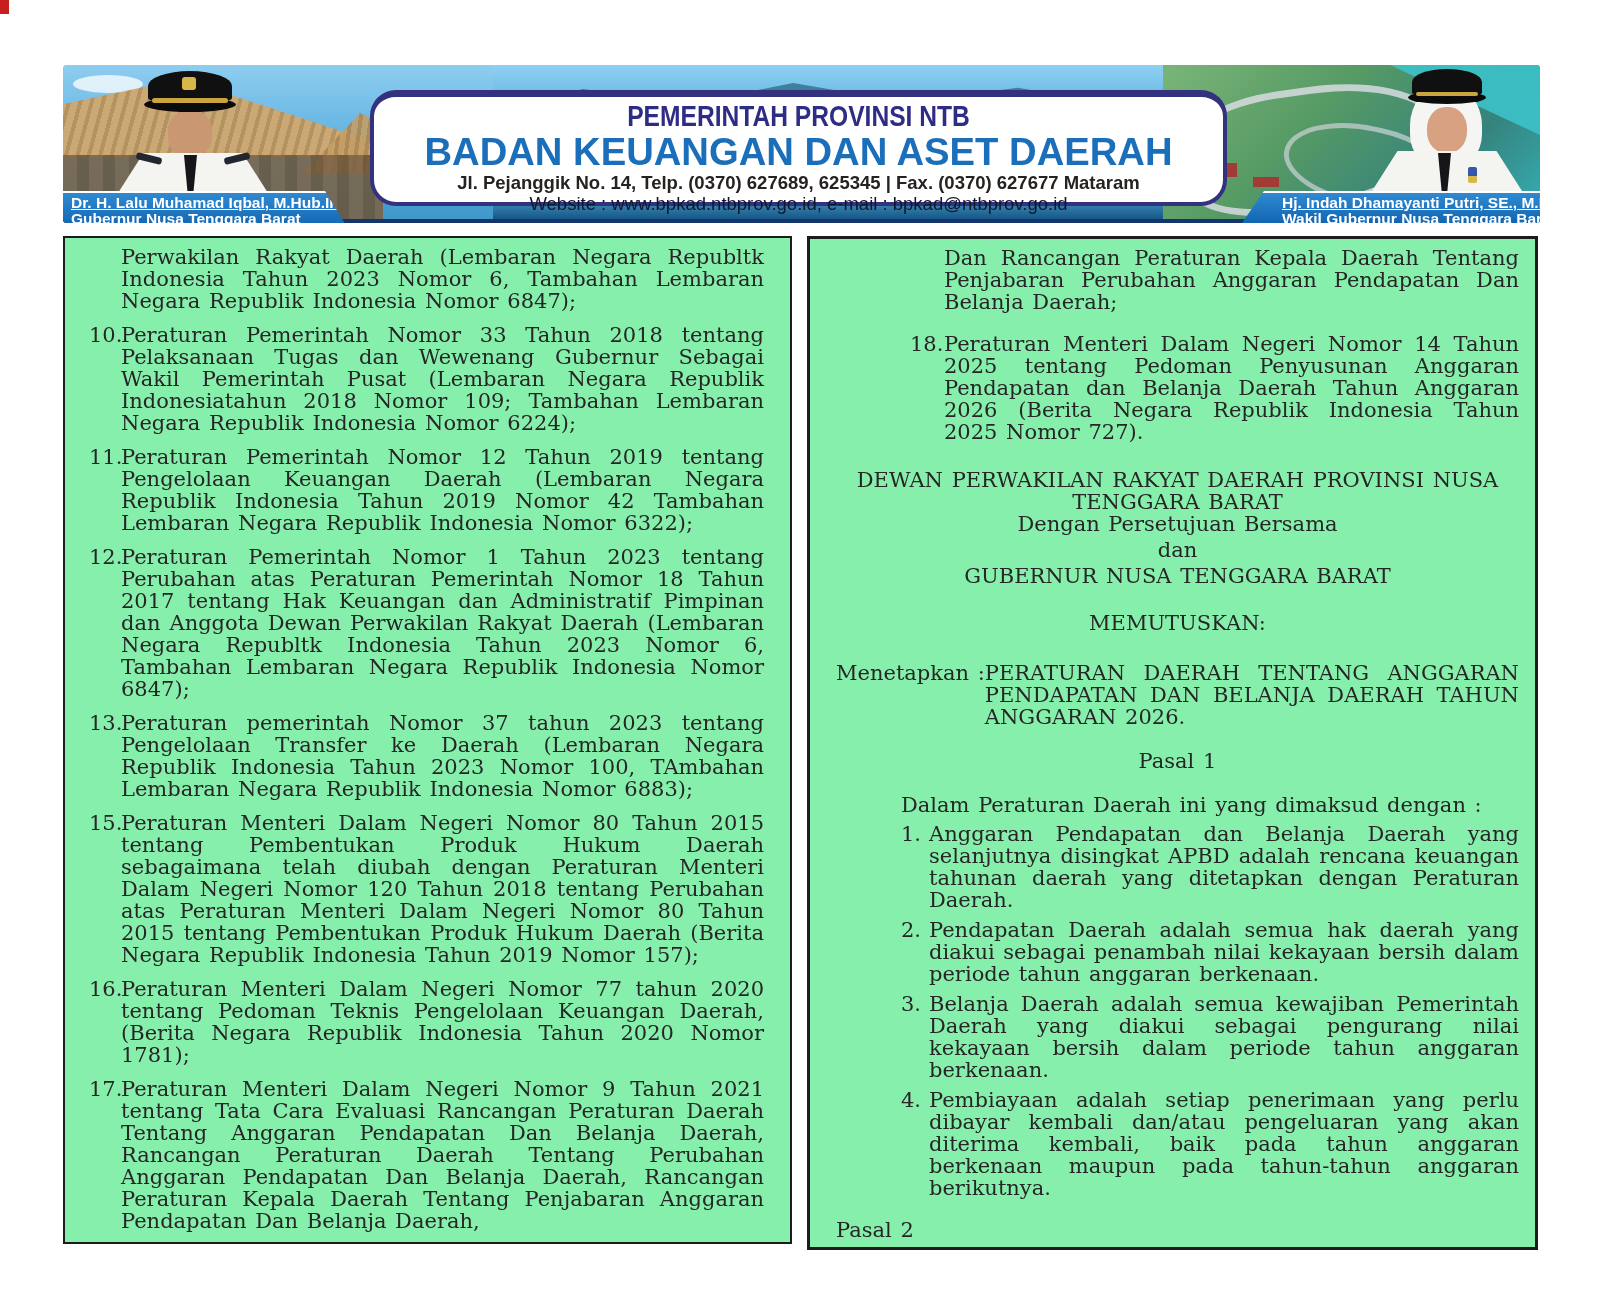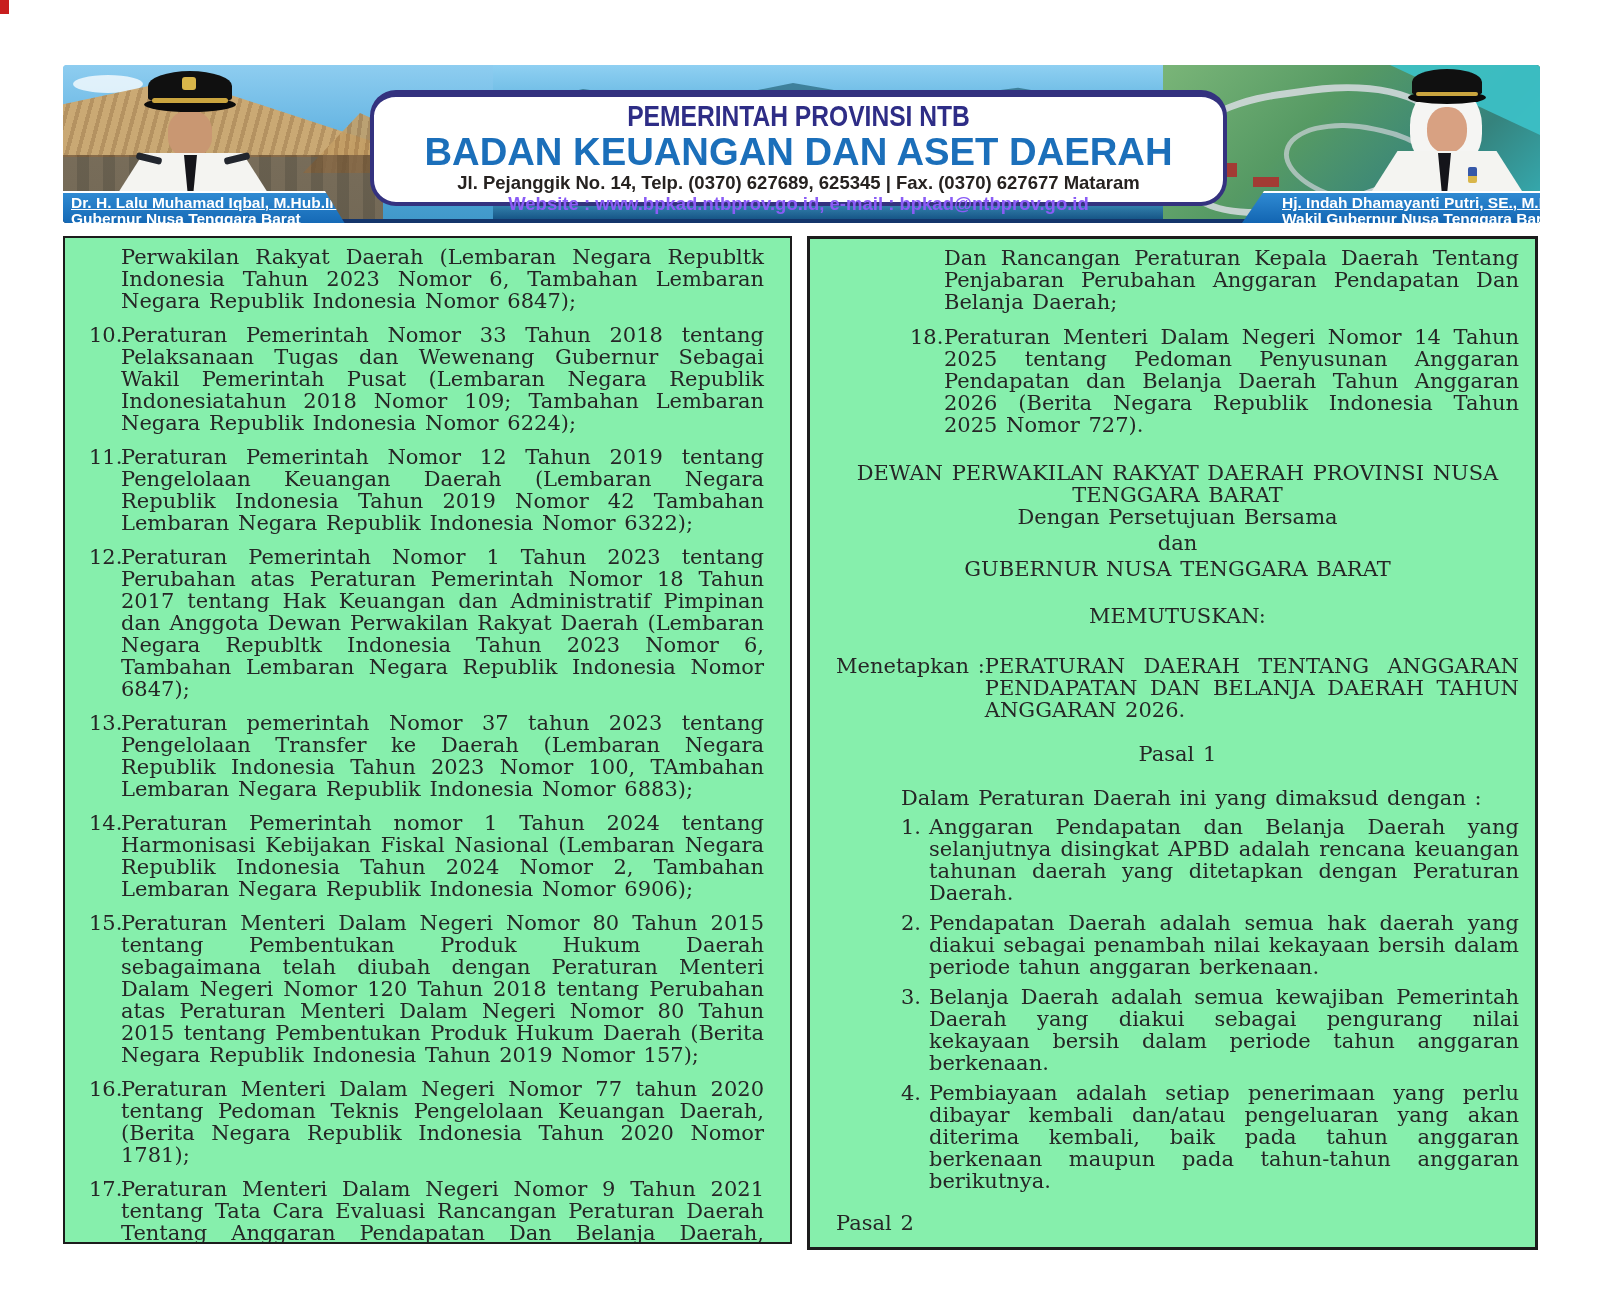--- a/index.html
+++ b/index.html
@@ -58,21 +58,21 @@
   .cap-braid-v{position:absolute;left:44px;top:23px;width:62px;height:4px;background:#caa53f;border-radius:3px;}
   .medal{position:absolute;left:96px;top:98px;width:9px;height:16px;background:linear-gradient(180deg,#3658a8 55%,#d9b64a 55%);border-radius:2px;}
 
   
   .white-box{position:absolute;left:307px;top:25px;width:857px;height:116px;background:#ffffff;
              border:4px solid #34327f;border-top-width:7px;border-radius:26px;text-align:center;
              font-family:"Liberation Sans", sans-serif;padding-top:3px;box-sizing:border-box;}
   .agency1{font-size:30px;font-weight:bold;color:#2e2d86;line-height:32px;transform:scaleX(.82);letter-spacing:0px;}
   .agency2{font-size:39px;font-weight:bold;color:#1b6fba;line-height:40px;transform:scaleX(.98);}
   .agency-addr{font-size:18.5px;font-weight:bold;color:#262220;line-height:21px;}
-  .agency-web{font-size:18.5px;font-weight:bold;color:#8b5cf6;line-height:21px;}
+  .agency-web{font-size:18.5px;font-weight:normal;color:#0f172a;line-height:21px;}
 
   
   .caption{position:absolute;top:126px;height:32px;color:#ffffff;
            font-family:"Liberation Sans", sans-serif;font-weight:bold;font-size:15.5px;line-height:16px;
            background:linear-gradient(180deg,#2f8ad2,#1265b2);z-index:5;}
   .caption-left{left:0;width:252px;padding:2px 24px 0 8px;
                 clip-path:polygon(0 0,calc(100% - 22px) 0,100% 100%,0 100%);
                 border-top:2px solid #ffffff;}
   .caption-right{left:1179px;width:298px;padding:2px 8px 0 40px;box-sizing:border-box;
                  clip-path:polygon(22px 0,100% 0,100% 100%,0 100%);
@@ -86,21 +86,21 @@
            font-size:21px;line-height:22px;word-spacing:2px;text-align:justify;}
   .box-left{left:63px;top:236px;width:729px;height:1008px;border:2px solid #1c1c1c;padding:8px 26px 0 24px;}
   .box-right{left:807px;top:236px;width:731px;height:1014px;border:3px solid #1c1c1c;padding:8px 16px 0 26px;}
 
   p{margin:0;}
   .cont{padding-left:32px;text-align:justify;}
   .item{position:relative;padding-left:32px;text-align:justify;margin-top:12px;}
   .item .num{position:absolute;left:0;top:0;}
 
   .preamble{margin-left:108px;}
-  .preamble .item{padding-left:0;margin-top:13px;}
+  .preamble .item{padding-left:0;margin-top:20px;}
   .preamble .item .num{left:-34px;}
 
   .agree{text-align:center;margin-top:26px;}
   .agree .a-line{text-align:center;}
   .agree .a-dan{margin:4px 0;}
   .memutuskan{text-align:center;margin-top:25px;}
   .menetapkan{display:flex;margin-top:28px;}
   .menetapkan .mlabel{flex:0 0 112px;white-space:nowrap;}
   .menetapkan .mtext{flex:1;text-align:justify;}
   .pasal-h{text-align:center;margin-top:22px;}
@@ -188,24 +188,20 @@
   </div>
   <div class="item">
     <span class="num">12.</span>
     <span>Peraturan Pemerintah Nomor 1 Tahun 2023 tentang Perubahan atas Peraturan Pemerintah Nomor 18 Tahun 2017 tentang Hak Keuangan dan Administratif Pimpinan dan Anggota Dewan Perwakilan Rakyat Daerah (Lembaran Negara Republtk Indonesia Tahun 2023 Nomor 6, Tambahan Lembaran Negara Republik Indonesia Nomor 6847);</span>
   </div>
   <div class="item">
     <span class="num">13.</span>
     <span>Peraturan pemerintah Nomor 37 tahun 2023 tentang Pengelolaan Transfer ke Daerah (Lembaran Negara Republik Indonesia Tahun 2023 Nomor 100, TAmbahan Lembaran Negara Republik Indonesia Nomor 6883);</span>
   </div>
   <div class="item">
-    <span class="num">14.</span>
-    <span>Peraturan Pemerintah nomor 1 Tahun 2024 tentang Harmonisasi Kebijakan Fiskal Nasional (Lembaran Negara Republik Indonesia Tahun 2024 Nomor 2, Tambahan Lembaran Negara Republik Indonesia Nomor 6906);</span>
-  </div>
-  <div class="item">
     <span class="num">15.</span>
     <span>Peraturan Menteri Dalam Negeri Nomor 80 Tahun 2015 tentang Pembentukan Produk Hukum Daerah sebagaimana telah diubah dengan Peraturan Menteri Dalam Negeri Nomor 120 Tahun 2018 tentang Perubahan atas Peraturan Menteri Dalam Negeri Nomor 80 Tahun 2015 tentang Pembentukan Produk Hukum Daerah (Berita Negara Republik Indonesia Tahun 2019 Nomor 157);</span>
   </div>
   <div class="item">
     <span class="num">16.</span>
     <span>Peraturan Menteri Dalam Negeri Nomor 77 tahun 2020 tentang Pedoman Teknis Pengelolaan Keuangan Daerah, (Berita Negara Republik Indonesia Tahun 2020 Nomor 1781);</span>
   </div>
   <div class="item">
     <span class="num">17.</span>
     <span>Peraturan Menteri Dalam Negeri Nomor 9 Tahun 2021 tentang Tata Cara Evaluasi Rancangan Peraturan Daerah Tentang Anggaran Pendapatan Dan Belanja Daerah, Rancangan Peraturan Daerah Tentang Perubahan Anggaran Pendapatan Dan Belanja Daerah, Rancangan Peraturan Kepala Daerah Tentang Penjabaran Anggaran Pendapatan Dan Belanja Daerah,</span>

